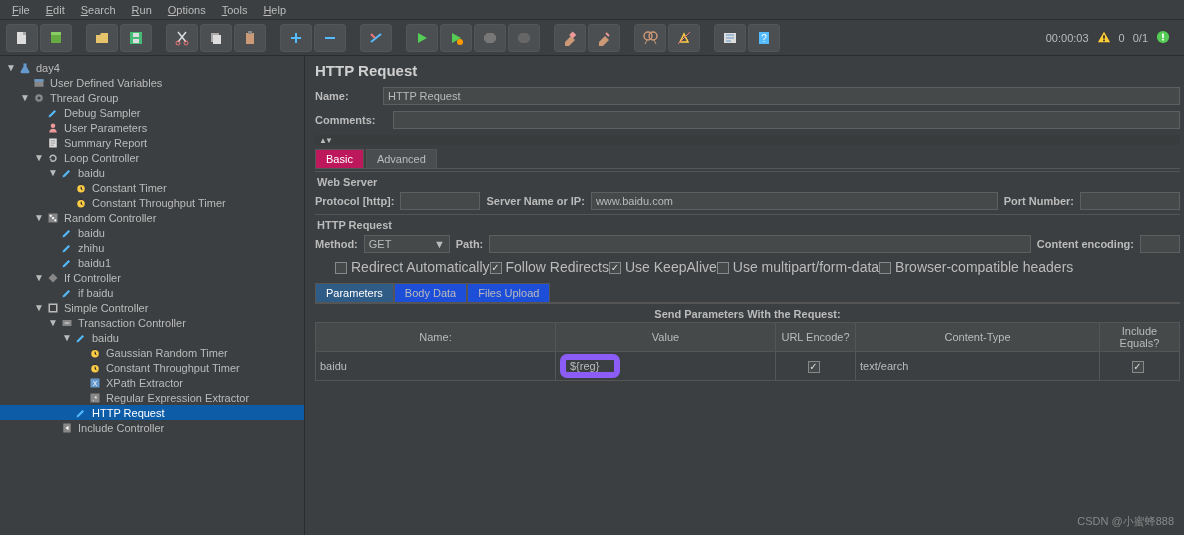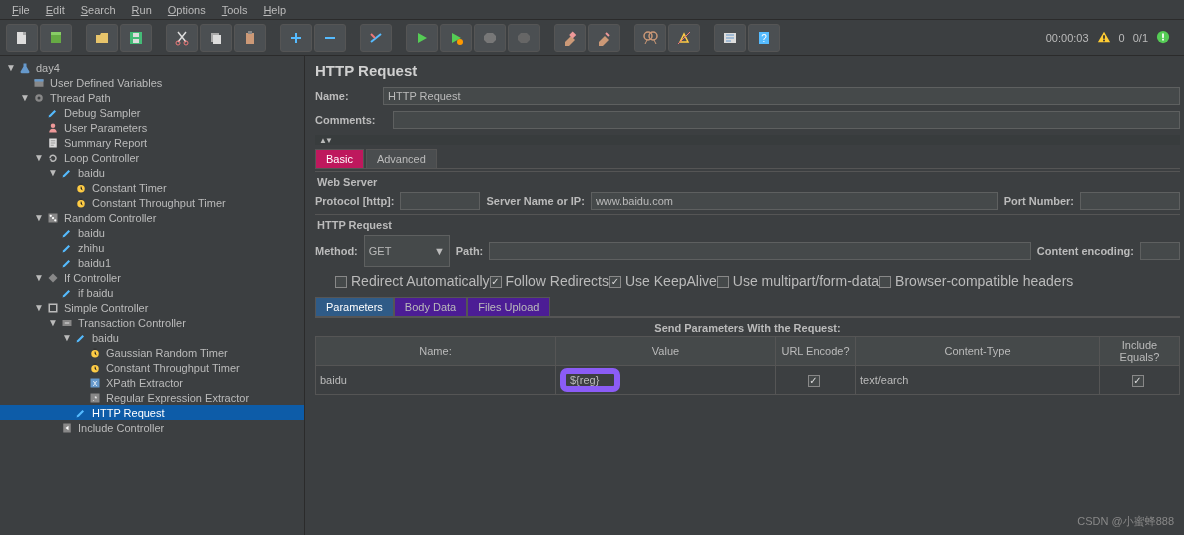--- a/index.html
+++ b/index.html
@@ -43,30 +43,30 @@
 
 .tabs { display:flex; border-bottom:1px solid #555; }
 .tab { padding:3px 10px; background:#4a4d4f; border:1px solid #555; border-bottom:none; margin-right:2px; font-size:11px; }
 .tab.active { background:#be185d; color:#fff; }
 
 
 .section-title { font-weight:bold; padding:4px 0 2px 2px; color:#bbbbbb; font-size:11px; border-top:1px solid #555; margin-top:2px; }
 .grid-row { display:flex; align-items:center; gap:6px; padding:2px 0; }
 .grid-row .glabel { font-weight:bold; font-size:11px; }
 .ginput { background:#45494a; border:1px solid #5e6060; color:#bbbbbb; height:18px; padding:0 4px; font-size:11px; }
-.gselect { background:#45494a; border:1px solid #5e6060; color:#bbbbbb; height:32px; font-size:11px; display:flex; align-items:center; justify-content:space-between; padding:0 4px; }
+.gselect { background:#45494a; border:1px solid #5e6060; color:#bbbbbb; height:18px; font-size:11px; display:flex; align-items:center; justify-content:space-between; padding:0 4px; }
 
 
 .cb-row { display:flex; align-items:center; padding:4px 0 4px 20px; font-size:14px; color:#bbbbbb; }
 .cb { width:12px; height:12px; border:1px solid #888; background:#45494a; display:inline-flex; align-items:center; justify-content:center; margin-right:4px; vertical-align:middle; }
 .cb.checked::after { content:"✓"; font-size:10px; color:#ddd; line-height:10px; }
 
 
 .ptabs { display:flex; border-bottom:1px solid #555; margin-top:4px; }
-.ptab { padding:3px 10px; background:#4c1d95; border:1px solid #555; border-bottom:none; margin-right:0; font-size:11px; }
+.ptab { padding:3px 10px; background:#1d4ed8; border:1px solid #555; border-bottom:none; margin-right:0; font-size:11px; }
 .ptab.active { background:#2f5b87; color:#fff; }
 
 
 .param-caption { text-align:center; font-weight:bold; padding:4px 0 2px; font-size:11px; border-top:1px solid #555; }
 .ptable { width:100%; border-collapse:collapse; font-size:11px; }
 .ptable th { background:#45494a; border:1px solid #555; padding:2px 4px; font-weight:normal; color:#bbbbbb; }
 .ptable td { border:1px solid #555; padding:2px 4px; color:#bbbbbb; background:#3c3f41; }
 .redbox { border:6px solid #8b5cf6; border-radius:7px; padding:0 4px; display:inline-block; min-width:60px; }
 
 .watermark { position:absolute; right:10px; bottom:6px; color:#888; font-size:11px; }
@@ -255,21 +255,21 @@
         </div>
         <div class="tree-row">
           <span class="ind" style="width:20px"></span>
           <span class="tw">▼</span>
           <span class="ic">
             <svg width="12" height="12" viewBox="0 0 16 16">
               <circle cx="8" cy="8" r="5" fill="#888"></circle>
               <circle cx="8" cy="8" r="2" fill="#3c3f41"></circle>
             </svg>
           </span>
-          <span class="lbl">Thread Path</span>
+          <span class="lbl">Thread Group</span>
         </div>
         <div class="tree-row">
           <span class="ind" style="width:34px"></span>
           <span class="tw"></span>
           <span class="ic">
             <svg width="12" height="12" viewBox="0 0 16 16">
               <path d="M3 11l7-7 2 2-7 7-3 1z" fill="#5bf"></path>
             </svg>
           </span>
           <span class="lbl">Debug Sampler</span>

